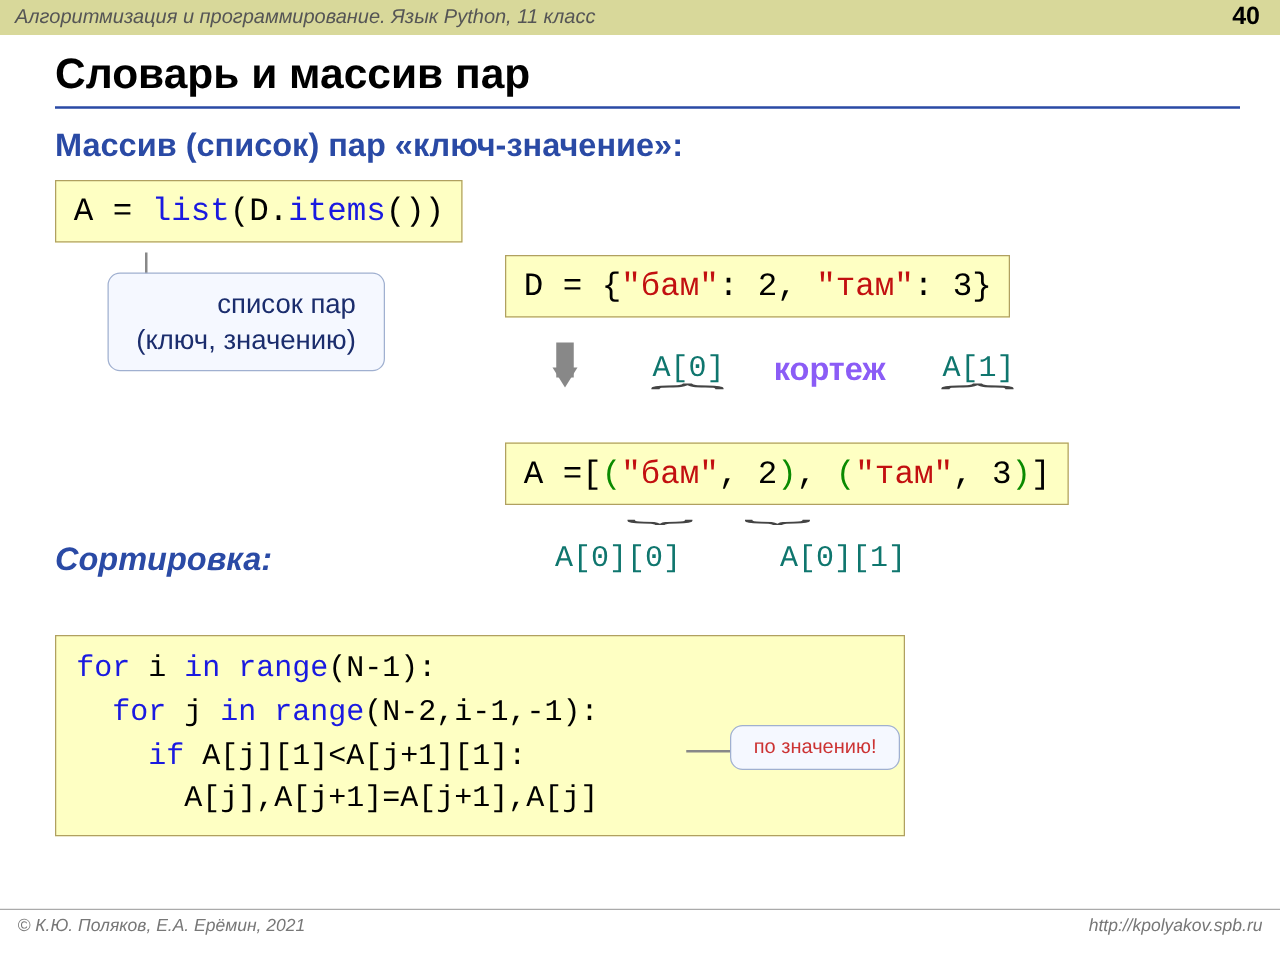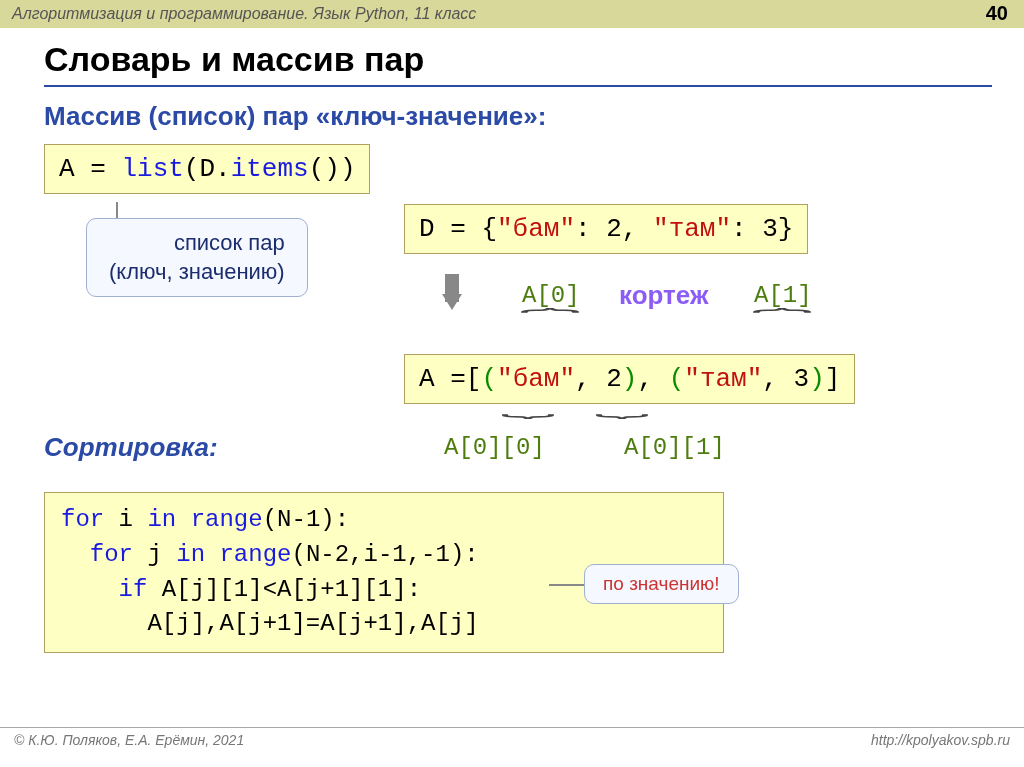--- a/index.html
+++ b/index.html
@@ -77,36 +77,36 @@
     text-align: right;
     display: inline-block;
     line-height: 1.3;
     position: relative;
   }
   .callout-note {
     background: #f5f8ff;
     border: 1px solid #a0b0d0;
     border-radius: 10px;
     padding: 8px 18px;
-    font-size: 19px;
+    font-size: 16px;
     color: #c33;
     display: inline-block;
   }
   .row1 { position: relative; height: 60px; }
   .row2 { position: relative; height: 150px; }
   .row3 { position: relative; height: 130px; }
   .tok-green { color: #0a8a00; }
   .tok-blue  { color: #1a1ae0; }
   .tok-red   { color: #c21010; }
   .tok-black { color: #000; }
   .tok-bold-blue { color: #8b5cf6; font-weight: bold; }
   .label-mono {
     font-family: "Courier New", monospace;
     font-size: 24px;
-    color: #4d7c0f;
+    color: #0f766e;
   }
   .arrow-down {
     width: 0; height: 0;
     border-left: 10px solid transparent;
     border-right: 10px solid transparent;
     border-top: 16px solid #888;
     position: relative;
   }
   .arrow-down::before {
     content: "";
@@ -184,21 +184,21 @@
 
     <span class="brace-bot" style="left:478px; top:42px;">⏞</span>
     <span class="brace-bot" style="left:572px; top:42px;">⏞</span>
 
     <span class="label-mono" style="position:absolute; left:400px; top:80px;">A[0][0]</span>
     <span class="label-mono" style="position:absolute; left:580px; top:80px;">A[0][1]</span>
 
     <div class="section" style="position:absolute; left:0; top:68px;font-style:italic;">Сортировка:</div>
   </div>
 
-  <div style="position:relative; margin-top:8px;">
+  <div style="position:relative; margin-top:24px;">
     <div class="codebox multi" style="width:680px;"><span class="tok-blue">for</span><span> i </span><span class="tok-blue">in</span><span> </span><span class="tok-blue">range</span><span>(N-1):</span>
   <span class="tok-blue">for</span><span> j </span><span class="tok-blue">in</span><span> </span><span class="tok-blue">range</span><span>(N-2,i-1,-1):</span>
     <span class="tok-blue">if</span><span> A[j][1]&lt;A[j+1][1]:</span>
       <span>A[j],A[j+1]=A[j+1],A[j]</span></div>
 
     <div class="callout-note" style="position:absolute; left:540px; top:72px;">
       <span>по значению!</span>
     </div>
     <div class="pointer-line" style="position:absolute; left:505px; top:92px; width:35px; height:2px;"></div>
   </div>

